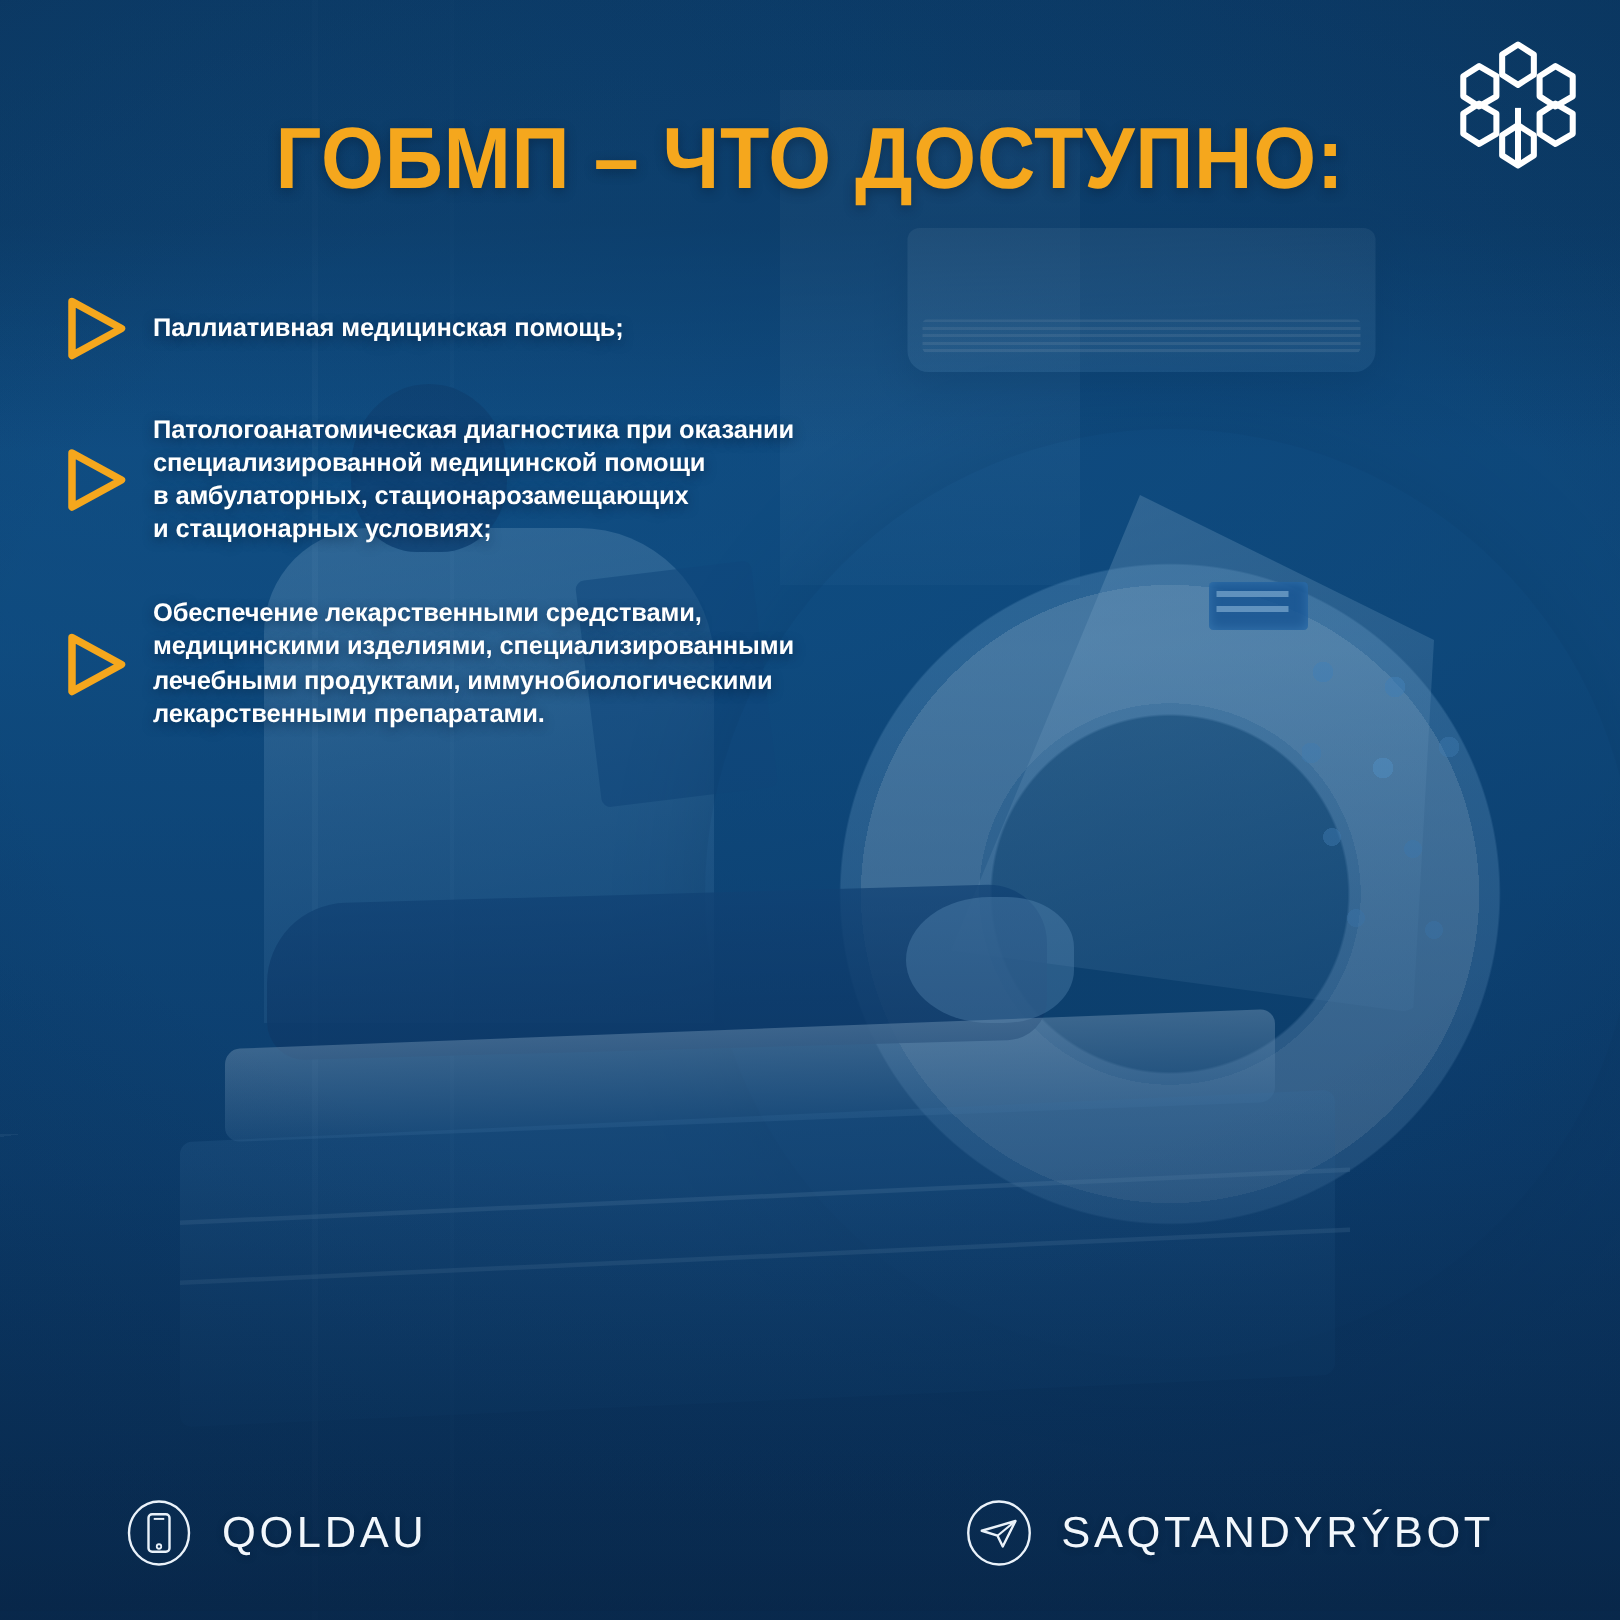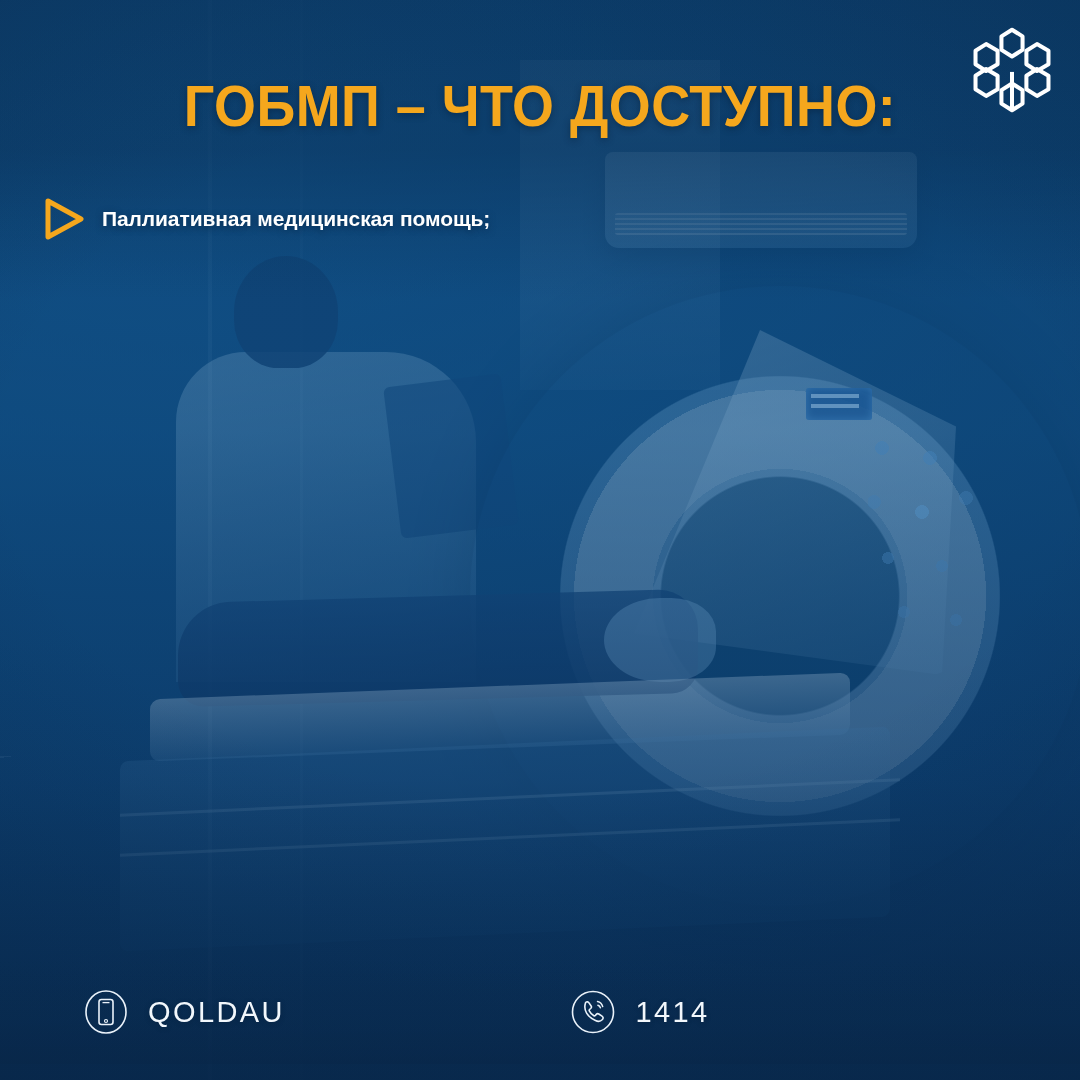--- a/index.html
+++ b/index.html
@@ -221,32 +221,32 @@
   }
   .row:last-child { margin-bottom: 0; }
   .marker {
     flex: 0 0 58px;
     width: 58px; height: 46px;
     display: flex; align-items: center; justify-content: flex-start;
   }
   .row-text {
     flex: 1 1 auto;
     color: #ffffff;
-    font-size: 21px;
+    font-size: 17px;
     font-weight: 700;
     line-height: 1.30;
     letter-spacing: -0.1px;
     text-shadow: 0 2px 7px rgba(5,28,55,0.55);
     white-space: pre-line;
   }
 
   
   .footer {
     position: absolute;
-    left: 0; right: 0; bottom: 16px;
+    left: 0; right: 0; bottom: 6px;
     height: 104px;
     display: flex;
     align-items: center;
     padding: 0 84px;
     box-sizing: border-box;
     background: linear-gradient(180deg, rgba(9,42,78,0.0) 0%, rgba(9,42,78,0.30) 60%, rgba(8,38,72,0.50) 100%);
   }
   .foot-item {
     display: flex;
     align-items: center;
@@ -316,51 +316,72 @@
     <div class="row">
       <span class="marker">
         <svg width="40" height="42" viewBox="0 0 40 42" aria-hidden="true">
           <polygon points="4,3 37,21 4,39" fill="none" stroke="#f5a71d" stroke-width="5" stroke-linejoin="round"></polygon>
         </svg>
       </span>
       <span class="row-text">Паллиативная медицинская помощь;</span>
     </div>
 
 
-
-
+    <div class="row">
+      <span class="marker">
+        <svg width="40" height="42" viewBox="0 0 40 42" aria-hidden="true">
+          <polygon points="4,3 37,21 4,39" fill="none" stroke="#f5a71d" stroke-width="5" stroke-linejoin="round"></polygon>
+        </svg>
+      </span>
+      <span class="row-text">Патологоанатомическая диагностика при оказании
+специализированной медицинской помощи
+в амбулаторных, стационарозамещающих
+и стационарных условиях;</span>
+    </div>
+
+
+    <div class="row">
+      <span class="marker">
+        <svg width="40" height="42" viewBox="0 0 40 42" aria-hidden="true">
+          <polygon points="4,3 37,21 4,39" fill="none" stroke="#f5a71d" stroke-width="5" stroke-linejoin="round"></polygon>
+        </svg>
+      </span>
+      <span class="row-text">Обеспечение лекарственными средствами,
+медицинскими изделиями, специализированными
+лечебными продуктами, иммунобиологическими
+лекарственными препаратами.</span>
+    </div>
 
   </div>
 
   <div class="footer">
 
     <div class="foot-item a">
       <span class="foot-ico">
         <svg viewBox="0 0 44 44" width="44" height="44" aria-hidden="true">
           <ellipse cx="22" cy="22" rx="20" ry="21" fill="none" stroke="#eaf2fa" stroke-width="1.6"></ellipse>
           <rect x="15" y="9.5" width="14" height="25" rx="2.4" fill="none" stroke="#eaf2fa" stroke-width="1.6"></rect>
           <line x1="18.5" y1="12.6" x2="25.5" y2="12.6" stroke="#eaf2fa" stroke-width="1.3"></line>
           <circle cx="22" cy="31" r="1.5" fill="none" stroke="#eaf2fa" stroke-width="1.2"></circle>
         </svg>
       </span>
       <span class="foot-label">QOLDAU</span>
     </div>
 
     <div class="spacer-1"></div>
 
+
+    <div class="spacer-2"></div>
+
     <div class="foot-item">
       <span class="foot-ico">
         <svg viewBox="0 0 44 44" width="44" height="44" aria-hidden="true">
-          <circle cx="22" cy="22" r="20.5" fill="none" stroke="#eaf2fa" stroke-width="1.6"></circle>
-          <path d="M14.6 12.5c1.3-1.1 2.6-.8 3.4.4l2.1 3.1c.6.9.4 1.8-.4 2.5l-1.2 1c-.4.4-.5.8-.2 1.4.9 1.9 2.6 3.7 4.6 4.8.6.3 1 .2 1.4-.2l1-1.1c.7-.8 1.6-1 2.5-.4l3.2 2.1c1.2.8 1.5 2.1.4 3.4-1.8 2-4.3 2.3-6.9 1.1-3.5-1.6-6.9-4.3-8.9-7.5-1.7-2.7-2.4-6.2-1-10.6z" fill="none" stroke="#eaf2fa" stroke-width="1.6" stroke-linejoin="round"></path>
-          <path d="M26.5 11.4c2.6.6 4.6 2.6 5.2 5.2" fill="none" stroke="#eaf2fa" stroke-width="1.5" stroke-linecap="round"></path>
-          <path d="M26.9 15.2c1.2.4 2.1 1.3 2.5 2.5" fill="none" stroke="#eaf2fa" stroke-width="1.5" stroke-linecap="round"></path>
-        </svg>
-      </span>
-      <span class="foot-label">1414</span>
-    </div>
-
-    <div class="spacer-2"></div>
-
+          <ellipse cx="22" cy="22" rx="20.5" ry="21" fill="none" stroke="#eaf2fa" stroke-width="1.6"></ellipse>
+          <path d="M10.5 20.5 L33 14 L24.5 31 L21 23.8 Z" fill="none" stroke="#eaf2fa" stroke-width="1.6" stroke-linejoin="round"></path>
+          <path d="M21 23.8 L33 14" fill="none" stroke="#eaf2fa" stroke-width="1.4"></path>
+        </svg>
+      </span>
+      <span class="foot-label">SAQTANDYRÝBOT</span>
+    </div>
 
   </div>
 
 </div>
 
 </body></html>

